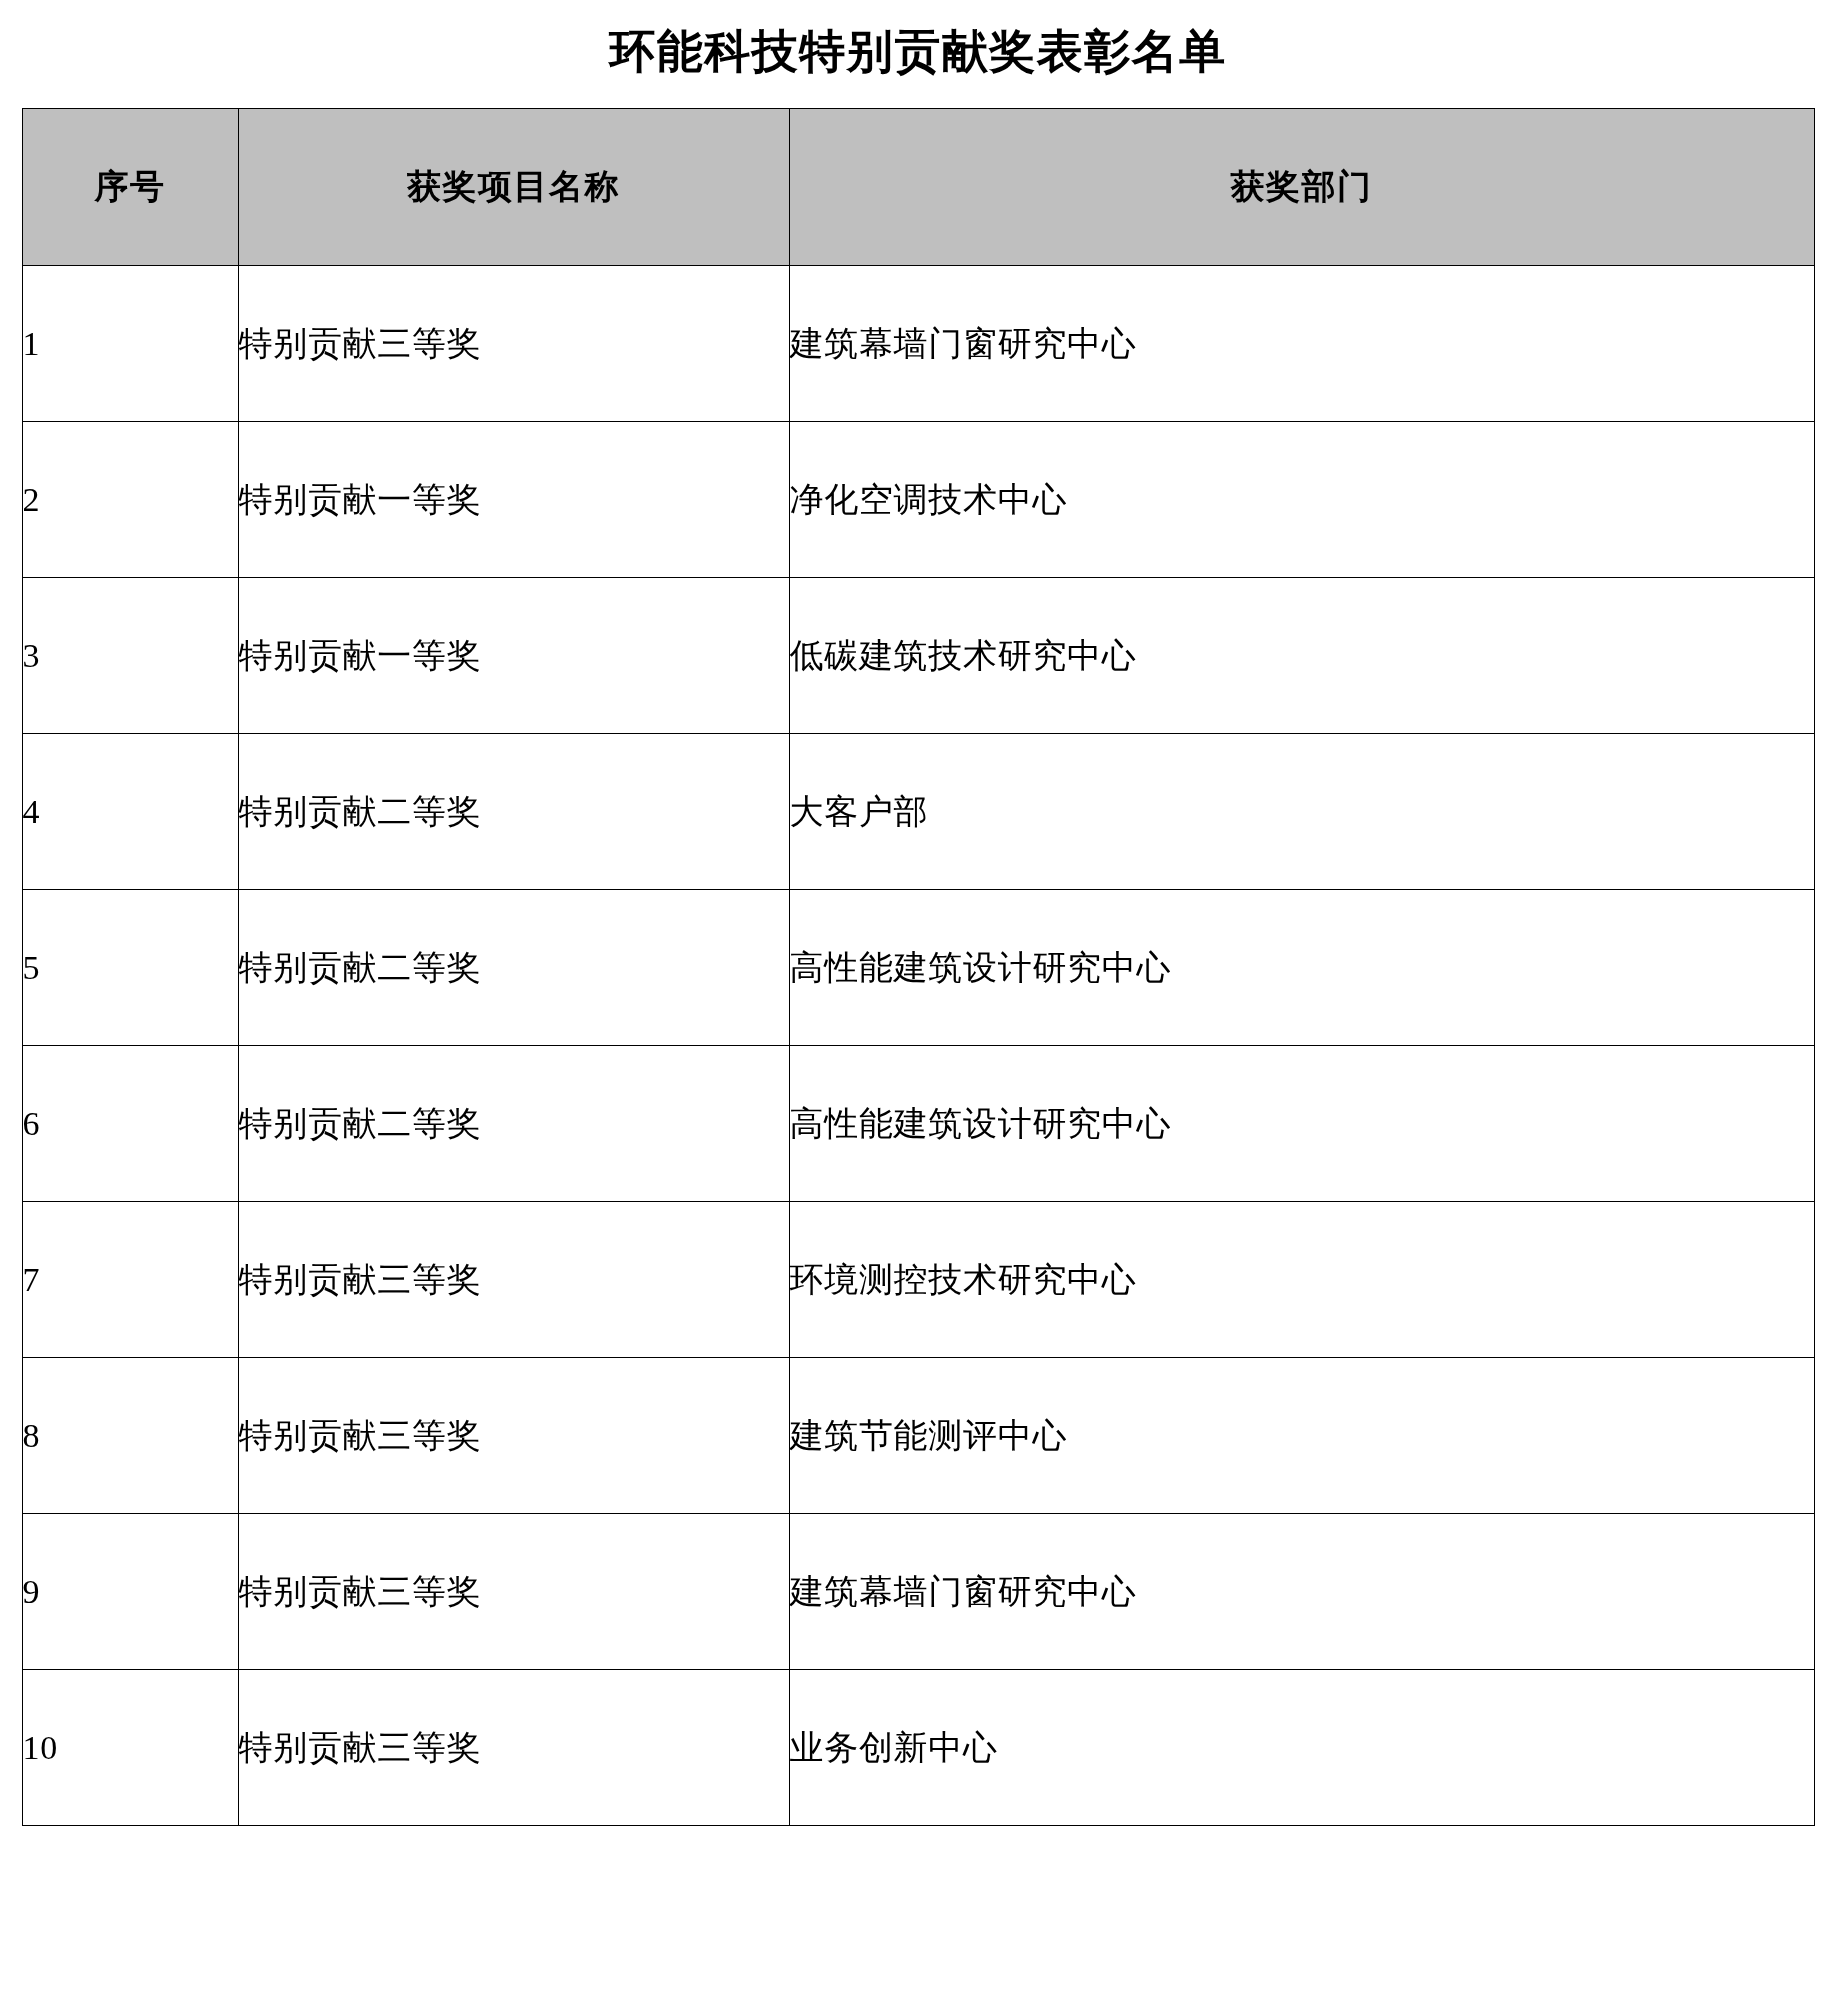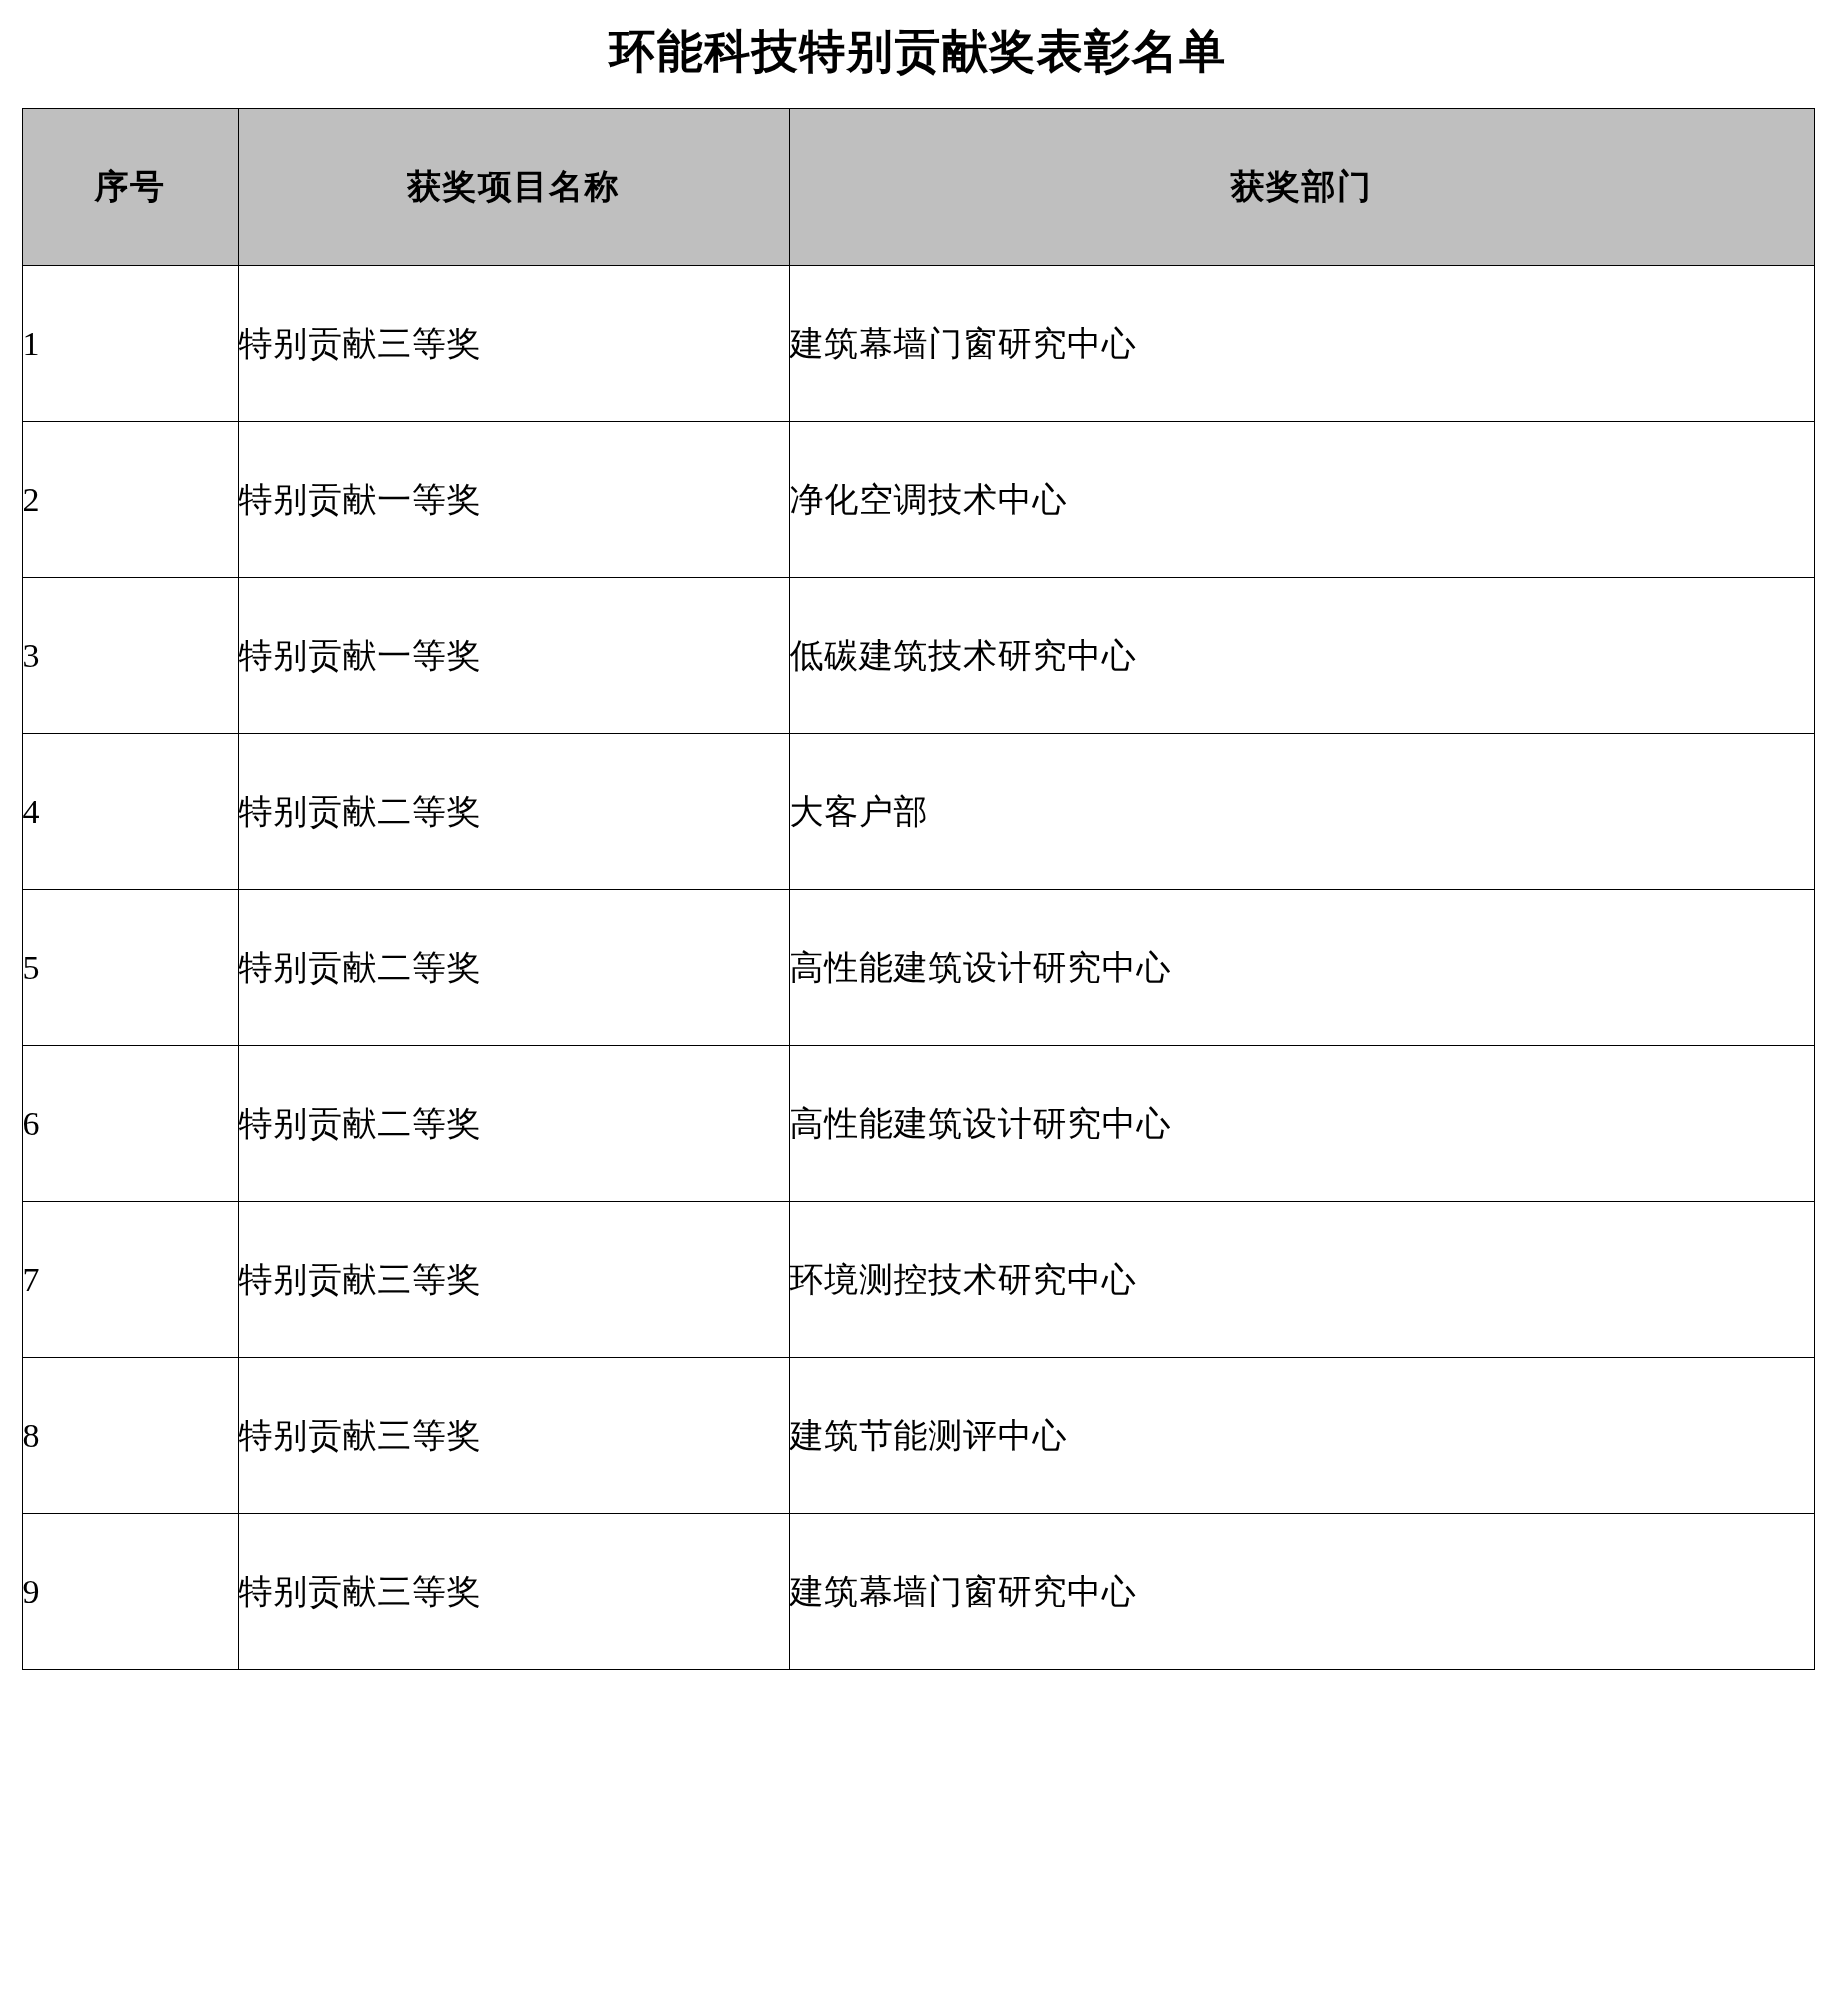--- a/index.html
+++ b/index.html
@@ -117,17 +117,22 @@
       <tr>
         <td class="num-cell">8</td>
         <td>特别贡献三等奖</td>
         <td>建筑节能测评中心</td>
       </tr>
       <tr>
         <td class="num-cell">9</td>
         <td>特别贡献三等奖</td>
         <td>建筑幕墙门窗研究中心</td>
       </tr>
+      <tr>
+        <td class="num-cell">10</td>
+        <td>特别贡献三等奖</td>
+        <td>业务创新中心</td>
+      </tr>
     </tbody>
   </table>
 
 </div>
 
 
 </body></html>

